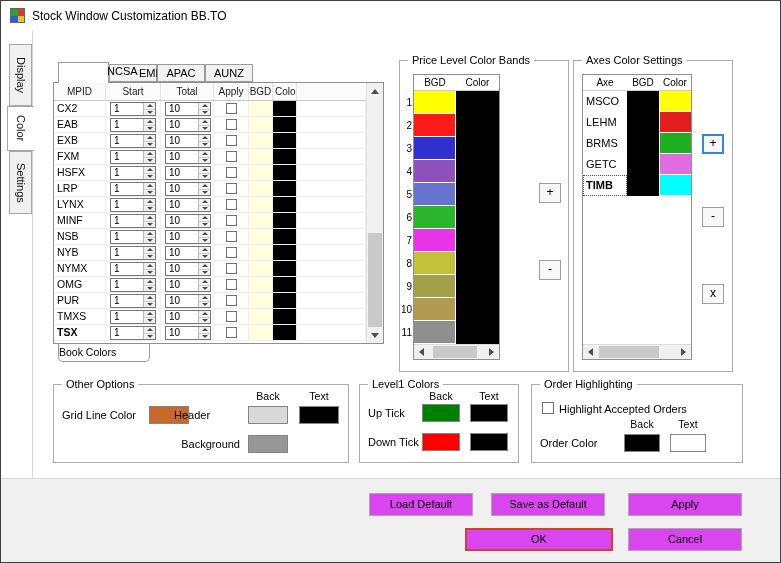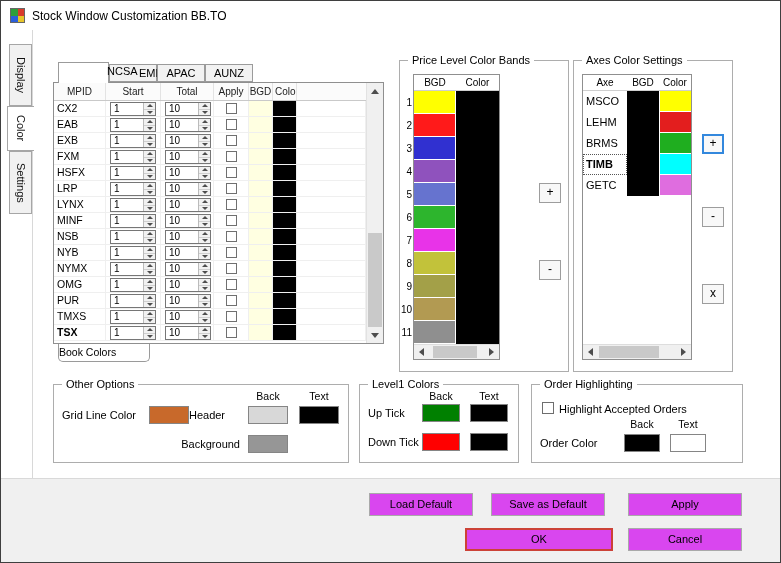--- a/index.html
+++ b/index.html
@@ -111,21 +111,21 @@
 
   
   .lbl { position:absolute; font-size:11px; color:#000; white-space:nowrap; }
   .lbl.small { font-size:10.5px; text-align:center; }
   .sw { position:absolute; border:1px solid #858585; }
   .cb2 { position:absolute; width:12px; height:12px; border:1px solid #6e6e6e; background:#fff; }
 
   #oo-back-lbl { left:194px; top:5px; width:40px; } #oo-text-lbl { left:245px; top:5px; width:40px; }
   #oo-grid-lbl { left:8px; top:21px; line-height:18px; }
   #oo-grid-sw { left:95px; top:21px; width:40px; height:18px; }
-  #oo-header-lbl { left:120px; top:21px; width:66px; text-align:center; line-height:18px; }
+  #oo-header-lbl { left:120px; top:21px; width:66px; text-align:left; line-height:18px; }
   #oo-header-back-sw { left:194px; top:21px; width:40px; height:18px; }
   #oo-header-text-sw { left:245px; top:21px; width:40px; height:18px; }
   #oo-bg-lbl { left:120px; top:50px; width:66px; text-align:right; line-height:18px; }
   #oo-bg-sw { left:194px; top:50px; width:40px; height:18px; }
 
   #l1-back-lbl { left:62px; top:5px; width:38px; } #l1-text-lbl { left:110px; top:5px; width:38px; }
   #l1-up-lbl { left:8px; top:19px; line-height:18px; } #l1-dn-lbl { left:8px; top:48px; line-height:18px; }
   #l1-up-back { left:62px; top:19px; width:38px; height:18px; } #l1-up-text { left:110px; top:19px; width:38px; height:18px; }
   #l1-dn-back { left:62px; top:48px; width:38px; height:18px; } #l1-dn-text { left:110px; top:48px; width:38px; height:18px; }
 
@@ -816,29 +816,29 @@
           <div class="ax-row">
             <span class="ax-name">LEHM</span>
             <span class="ax-bgd" style="background: rgb(0, 0, 0);"></span>
             <span class="ax-color" style="background: rgb(227, 30, 30);"></span>
           </div>
           <div class="ax-row">
             <span class="ax-name">BRMS</span>
             <span class="ax-bgd" style="background: rgb(0, 0, 0);"></span>
             <span class="ax-color" style="background: rgb(31, 174, 31);"></span>
           </div>
+          <div class="ax-row">
+            <span class="ax-name">GETC</span>
+            <span class="ax-bgd" style="background: rgb(0, 0, 0);"></span>
+            <span class="ax-color" style="background: rgb(223, 109, 223);"></span>
+          </div>
           <div class="ax-row sel">
             <span class="ax-name">TIMB</span>
             <span class="ax-bgd" style="background: rgb(0, 0, 0);"></span>
             <span class="ax-color" style="background: rgb(0, 255, 255);"></span>
-          </div>
-          <div class="ax-row">
-            <span class="ax-name">GETC</span>
-            <span class="ax-bgd" style="background: rgb(0, 0, 0);"></span>
-            <span class="ax-color" style="background: rgb(223, 109, 223);"></span>
           </div>
       </div>
       <div class="hscroll">
         <span class="hs-l">
             <span class="tri tri-l"></span>
           </span>
         <span class="hs-thumb" style="left:16px;width:60px;"></span>
         <span class="hs-r">
             <span class="tri tri-r"></span>
           </span>

